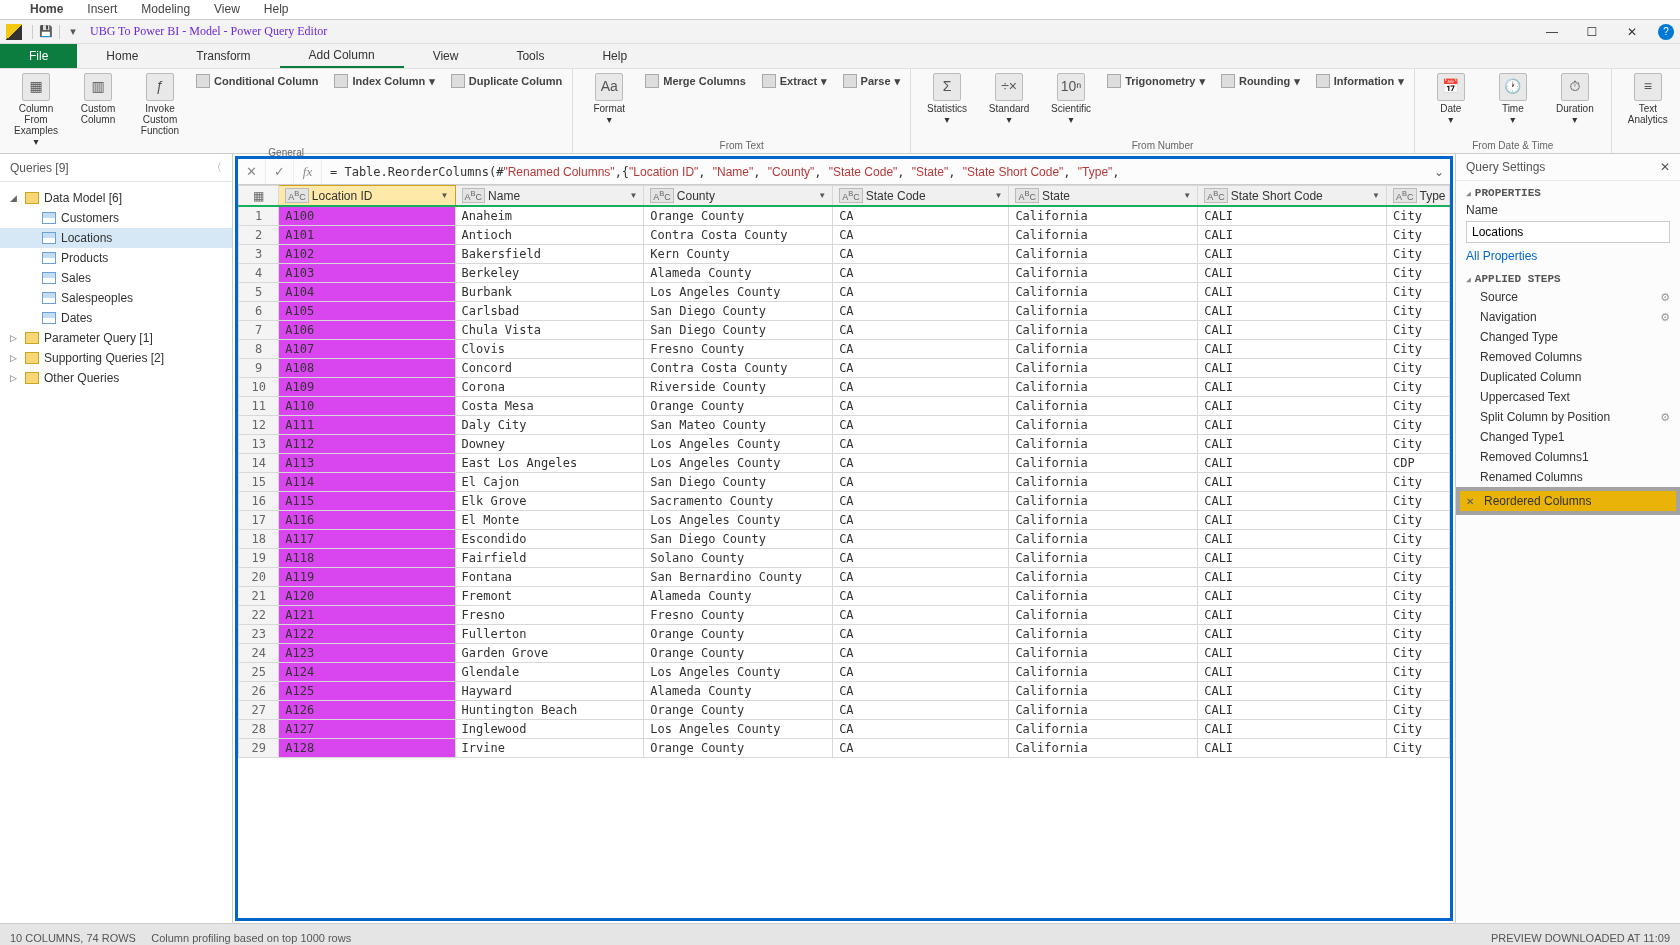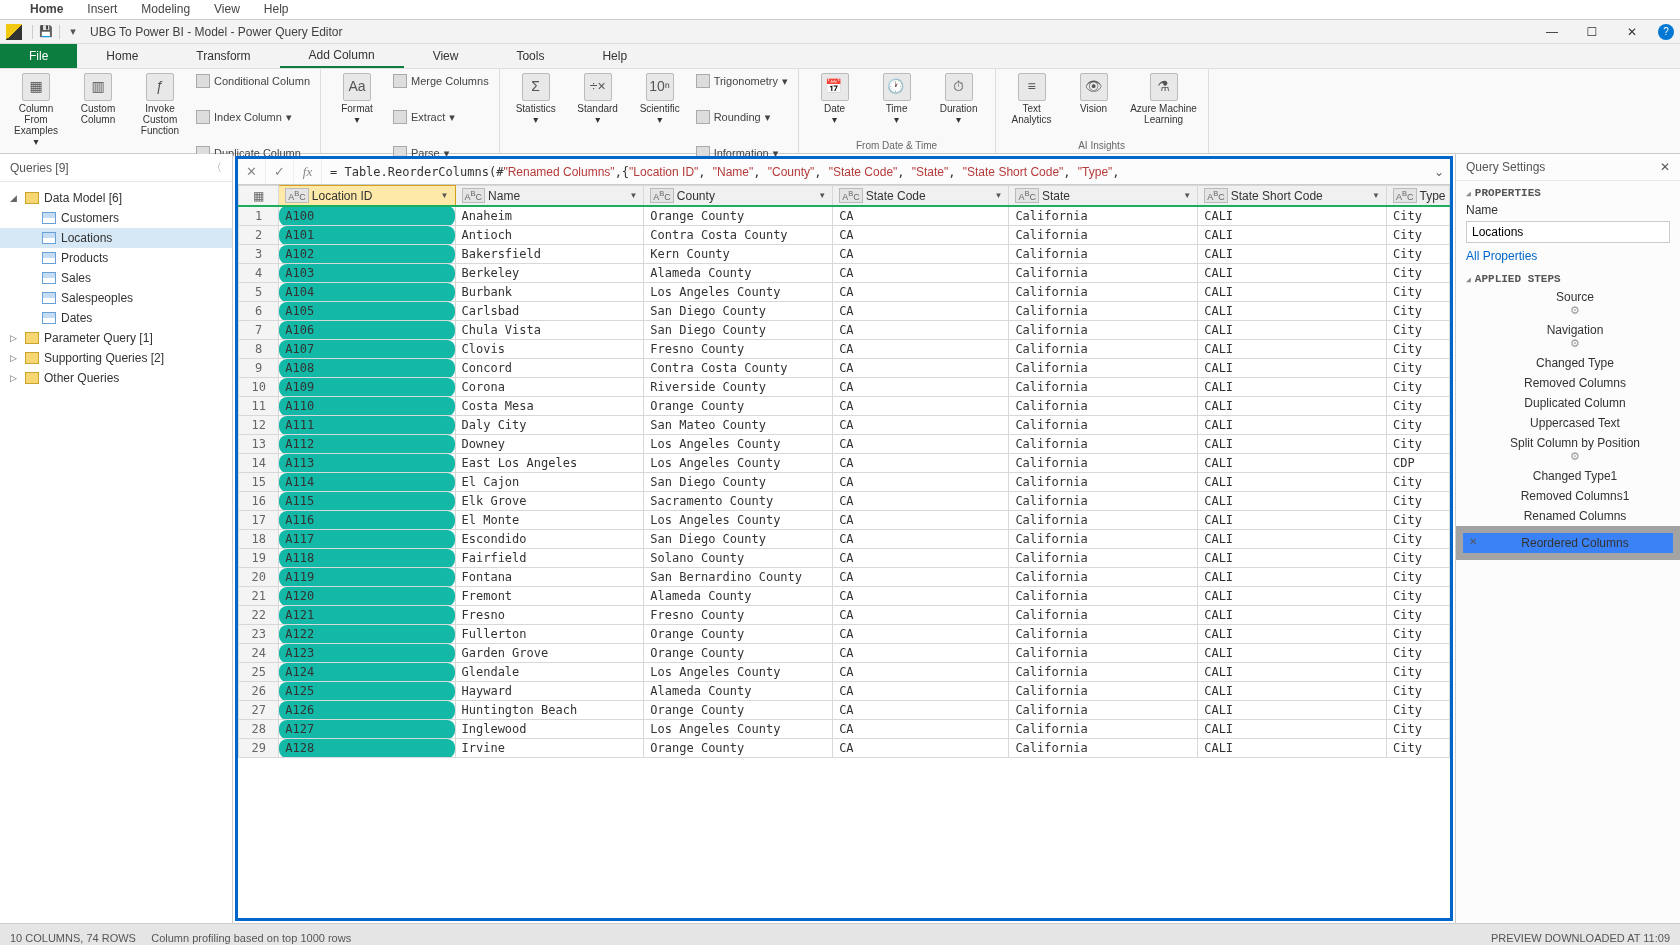--- a/index.html
+++ b/index.html
@@ -6,35 +6,35 @@
 body { background: #fff; font-size: 12px; color: #333; overflow: hidden; }
 
 .top-tabs { background: #fff; border-bottom: 1px solid #ccc; height: 20px; display: flex; padding-left: 18px; }
 .top-tabs .ttab { padding: 2px 12px; font-size: 12px; color: #444; }
 .top-tabs .ttab.active { font-weight: bold; }
 
 .title-bar { height: 24px; background: #f3f3f3; display: flex; align-items: center; padding: 0 6px; border-bottom: 1px solid #ddd; }
 .title-bar .logo { width: 16px; height: 16px; background: linear-gradient(135deg,#f2c811 50%,#333 50%); margin-right: 6px; }
 .title-bar .qat-btn { width: 18px; height: 18px; display: flex; align-items: center; justify-content: center; font-size: 11px; color: #555; }
 .title-bar .sep { border-left: 1px solid #ccc; height: 14px; margin: 0 4px; }
-.title-bar .title { margin-left: 8px; font-size: 12px; color: #404040; flex: 1; }
+.title-bar .title { margin-left: 8px; font-size: 12px; color: #6d28d9; flex: 1; font-family: Liberation Serif, serif; }
 .title-bar .win-btn { width: 40px; height: 22px; display: flex; align-items: center; justify-content: center; font-size: 12px; color: #333; }
 .title-bar .help-circle { width: 16px; height: 16px; border-radius: 50%; background: #0078d4; color: #fff; display: flex; align-items: center; justify-content: center; font-size: 10px; margin-left: 6px; }
 
 .ribbon-tabs { background: #f3f3f3; display: flex; height: 25px; align-items: stretch; border-bottom: 1px solid #e0e0e0; }
 .ribbon-tabs .rtab { padding: 4px 29px; font-size: 12px; color: #333; display: flex; align-items: center; }
 .ribbon-tabs .rtab.file { background: #0d7c3f; color: #fff; }
 
 .ribbon { background: #f9f9f9; border-bottom: 1px solid #ccc; display: flex; height: 85px; }
 .rgroup { border-right: 1px solid #ddd; padding: 2px 8px 0; display: flex; flex-direction: column; }
 .rgroup .rbody { flex: 1; display: flex; align-items: flex-start; gap: 6px; padding-top: 2px; }
 .rgroup .rlabel { text-align: center; font-size: 10px; color: #666; padding-bottom: 2px; }
 .rbtn-lg { display: flex; flex-direction: column; align-items: center; width: 56px; text-align: center; font-size: 10px; line-height: 1.1; }
 .rbtn-lg .ricon { width: 28px; height: 28px; margin-bottom: 2px; background: #e8e8e8; border: 1px solid #bbb; border-radius: 2px; display: flex; align-items: center; justify-content: center; font-size: 14px; color: #555; }
-.ritems-col { display: flex; flex-direction: column; gap: 20px; }
+.ritems-col { display: flex; flex-direction: row; gap: 12px; font-weight: bold; }
 .ritem-sm { display: flex; align-items: center; gap: 4px; font-size: 11px; color: #444; padding: 1px 2px; white-space: nowrap; }
 .ritem-sm .sicon { width: 14px; height: 14px; background: #ddd; border: 1px solid #aaa; display: inline-block; }
 
 .main-area { display: flex; height: calc(945px - 20px - 24px - 25px - 85px - 22px); }
 
 .queries-pane { width: 233px; border-right: 1px solid #ccc; background: #fff; display: flex; flex-direction: column; }
 .pane-header { padding: 6px 10px; font-size: 12px; color: #555; display: flex; justify-content: space-between; align-items: center; border-bottom: 1px solid #e8e8e8; }
 .pane-header .collapse { font-size: 11px; color: #888; }
 .qtree { padding: 6px 0; }
 .qnode { display: flex; align-items: center; padding: 3px 8px 3px 10px; font-size: 12px; color: #333; gap: 5px; }
@@ -55,33 +55,33 @@
 .grid-wrap { flex: 1; overflow: auto; position: relative; }
 .grid { border-collapse: collapse; width: 100%; table-layout: fixed; }
 .grid th, .grid td { border: 1px solid #d8d8d8; padding: 2px 6px; font-size: 12px; text-align: left; height: 19px; white-space: nowrap; overflow: hidden; }
 .grid th { background: #f0f0f0; font-weight: normal; position: sticky; top: 0; }
 .grid th.sel-col { background: #ffe9a8; border: 1px solid #d4a017; }
 .grid .rownum { width: 32px; text-align: center; background: #f4f4f4; color: #666; }
 .grid th .htxt { display: flex; align-items: center; gap: 3px; }
 .grid th .typ { font-size: 9px; color: #666; background: #e4e4e4; padding: 0 2px; border: 1px solid #bbb; }
 .grid th .dd { margin-left: auto; font-size: 8px; color: #555; }
 .grid td { font-family: Consolas, monospace; }
-.grid td.sel-col { background: #14b8a6; border-radius: 8px; }
+.grid td.sel-col { background: #d946ef; }
 .grid tr:first-child td { border-top: 2px solid #1aaf5d; }
 
 .settings-pane { width: 225px; border-left: 1px solid #ccc; background: #fcfcfc; display: flex; flex-direction: column; }
 .settings-pane .sp-header { padding: 6px 10px; font-size: 12px; color: #555; display: flex; justify-content: space-between; border-bottom: 1px solid #e8e8e8; }
 .settings-pane .sect-title { font-size: 11px; font-weight: bold; color: #555; padding: 6px 10px 2px; display: flex; align-items: center; gap: 4px; font-family: Liberation Mono, monospace; }
 .settings-pane .sect-title::before { content: "◢"; font-size: 8px; color: #888; }
 .settings-pane .prop { padding: 2px 10px; font-size: 12px; }
 .settings-pane .prop input { width: 100%; border: 1px solid #ccc; padding: 3px 5px; font-size: 12px; }
 .settings-pane .link { color: #0066cc; padding: 4px 10px; font-size: 12px; cursor: pointer; }
 .steps { }
-.step { padding: 3px 10px 3px 24px; font-size: 12px; display: flex; align-items: center; justify-content: space-between; flex-direction: column; }
-.step.sel { background: #3b82f6; border: 7px solid #a3a3a3; position: relative; }
+.step { padding: 3px 10px 3px 24px; font-size: 12px; display: flex; align-items: center; justify-content: space-between; }
+.step.sel { background: #eab308; border: 4px solid #a3a3a3; position: relative; }
 .step.sel::before { content: "✕"; position: absolute; left: 6px; font-size: 10px; color: #555; }
 .step .gear { font-size: 11px; color: #999; }
 
 .status-bar { height: 29px; background: #e5e5e5; border-top: 1px solid #ccc; display: flex; align-items: center; padding: 0 10px; font-size: 11px; color: #555; justify-content: space-between; }
 </style>
 </head>
 <body>
 
 <div class="top-tabs">
   <div class="ttab active">Home</div>

